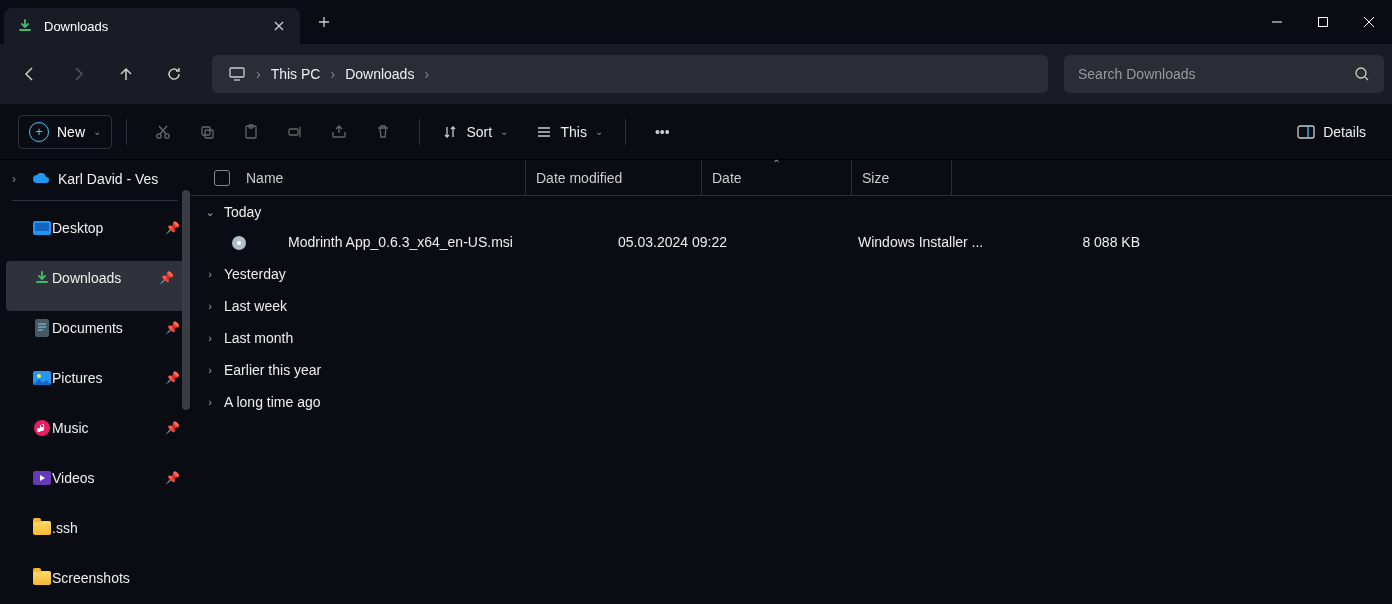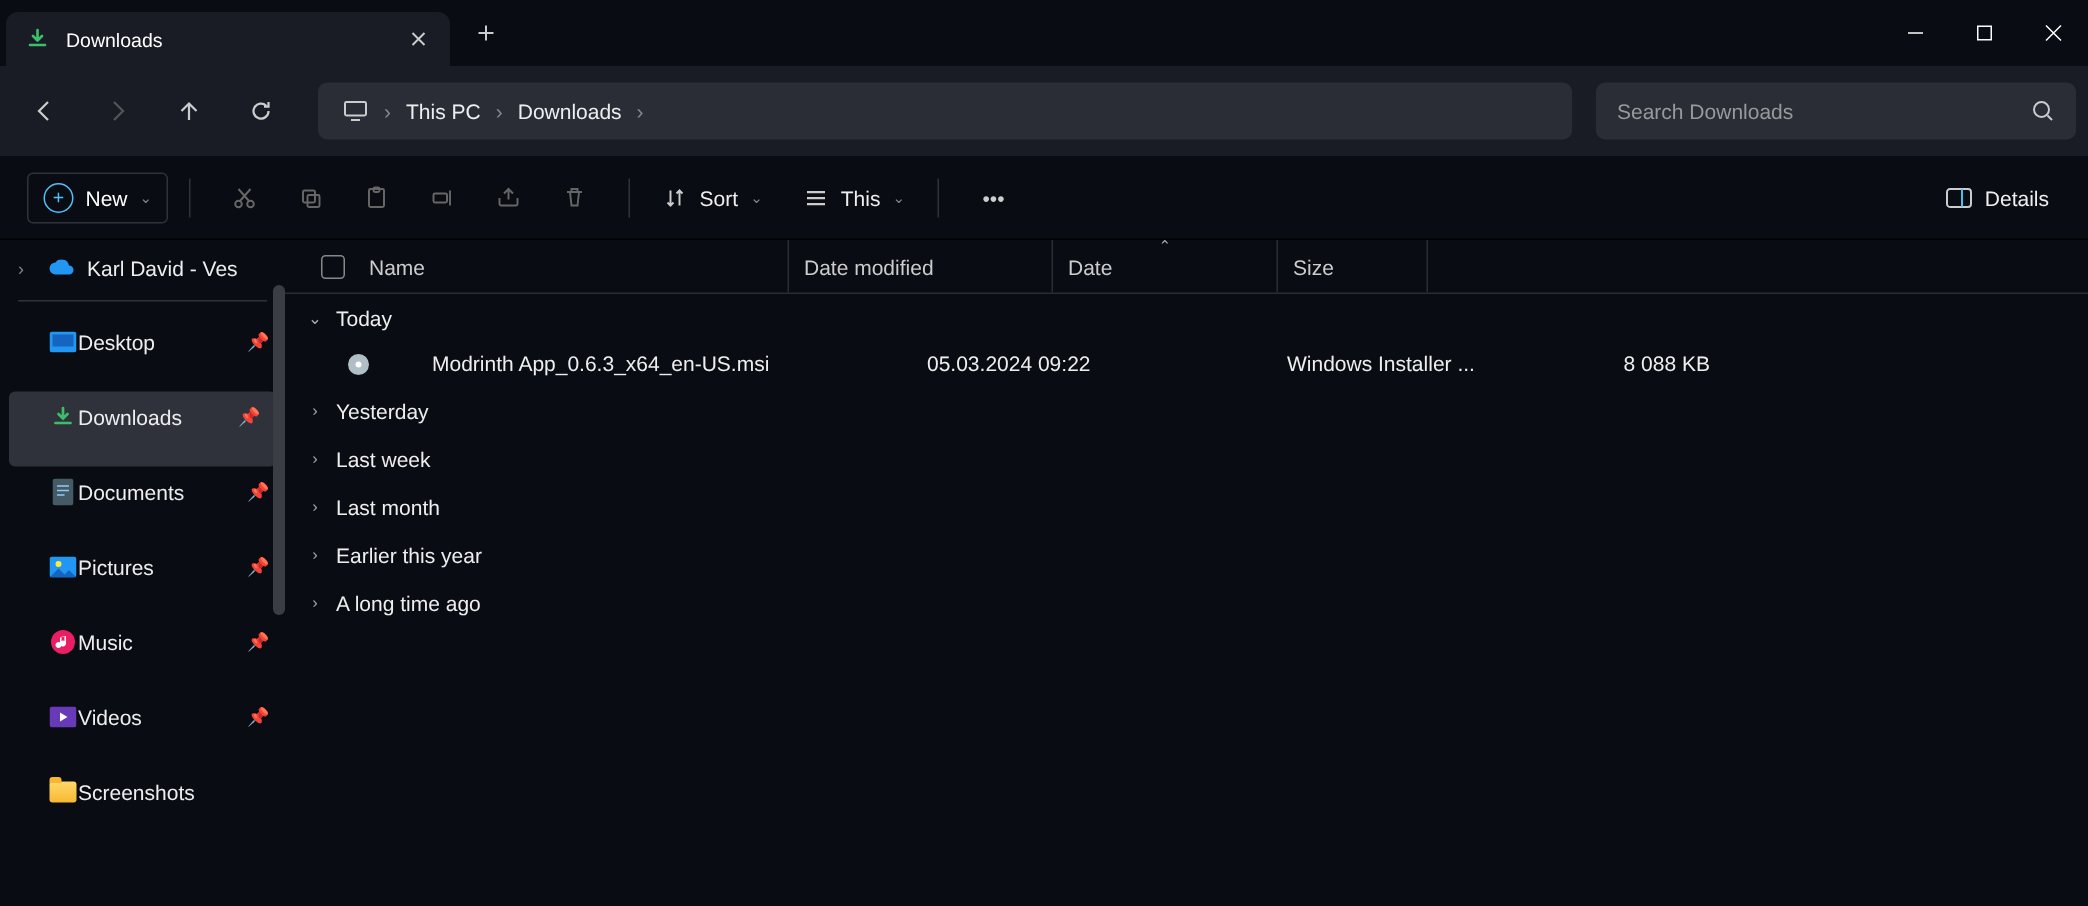--- a/index.html
+++ b/index.html
@@ -297,20 +297,26 @@
             <path d="M7 4l5 3-5 3z" fill="#fff"></path>
           </svg>
         </span>
       <span>Videos</span>
       <span class="sb-pin">📌</span>
     </div>
     <div class="sb-item">
       <span class="sb-item-icon">
           <span class="folder-icon"></span>
         </span>
+      <span>.ssh</span>
+    </div>
+    <div class="sb-item">
+      <span class="sb-item-icon">
+          <span class="folder-icon"></span>
+        </span>
       <span>Screenshots</span>
     </div>
     <div class="sidebar-scroll"></div>
   </div>
 
   <div class="content">
     <div class="col-header">
       <div class="col col-name">
         <span class="checkbox-empty"></span>
         <span>Name</span>

